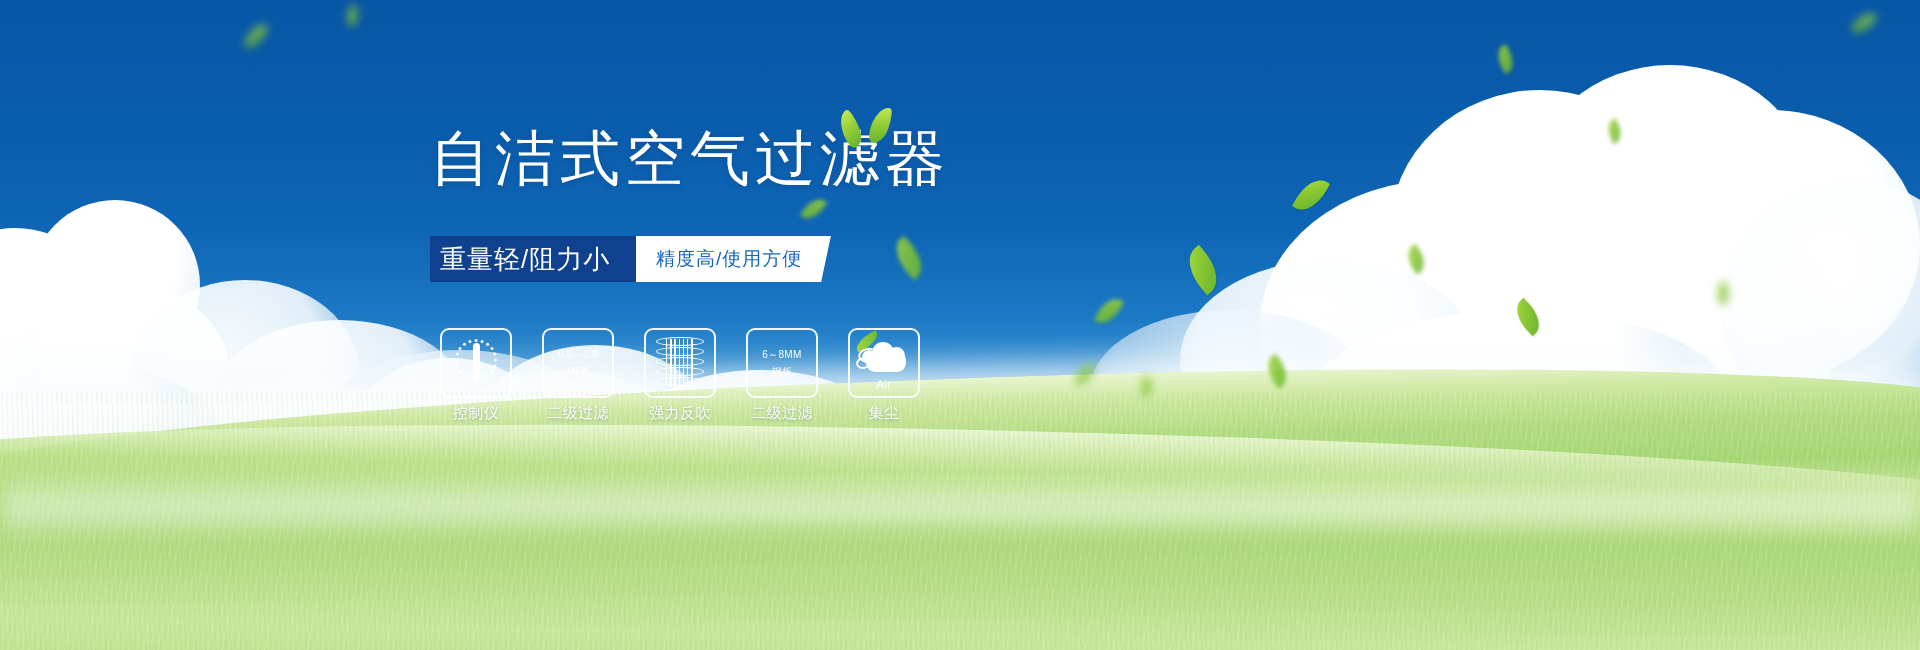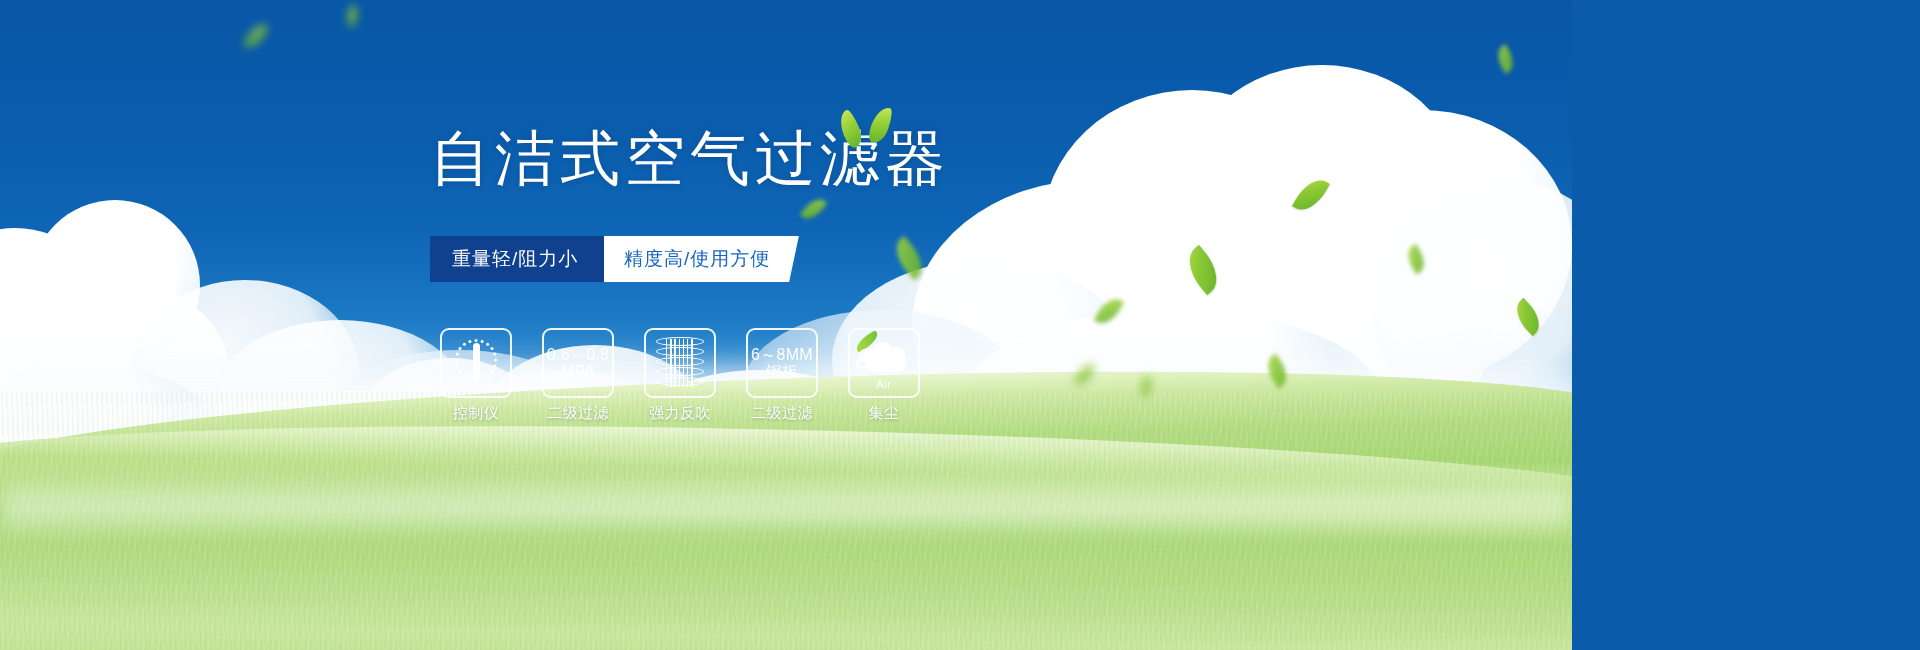--- a/index.html
+++ b/index.html
@@ -1,21 +1,21 @@
 <!DOCTYPE html>
 <html><head>
 <meta charset="utf-8">
 <style>
   html,body{margin:0;padding:0;}
   body{
     width:1920px;height:650px;overflow:hidden;
     font-family:"Liberation Sans","DejaVu Sans",sans-serif;
     background:#0a5cab;
   }
-  .stage{position:relative;width:1572px;height:650px;overflow:hidden;}
+  .stage{position:relative;width:1920px;height:650px;overflow:hidden;}
 
   
   .sky{
     position:absolute;inset:0;
     background:linear-gradient(to bottom,
       #0757a6 0%,
       #0a5cac 18%,
       #0f66b6 36%,
       #1f7ec8 52%,
       #49a0dc 64%,
@@ -126,23 +126,23 @@
     border-radius:70% 30% 65% 35% / 60% 55% 45% 40%;
   }
   #tl1{left:4px;top:6px;transform:rotate(-22deg);}
   #tl2{left:34px;top:2px;transform:rotate(20deg);}
 
   
   .tagbar{position:absolute;left:430px;top:236px;height:46px;display:flex;align-items:stretch;}
   .tag-blue{
     background:#10418e;
     color:#ffffff;
-    padding:0 26px 0 22px;
+    padding:0 26px 0 10px;
     display:flex;align-items:center;
-    font-size:19px;letter-spacing:1px;
+    font-size:26px;letter-spacing:1px;
     position:relative;z-index:2;
     margin-right:-14px;
   }
   .tag-white{
     background:#ffffff;
     color:#1565c0;
     padding:0 24px 0 34px;
     display:flex;align-items:center;
     font-size:19px;letter-spacing:1px;
     position:relative;z-index:1;
@@ -154,21 +154,21 @@
   .features{position:absolute;left:438px;top:328px;display:flex;gap:26px;}
   .feature{width:76px;display:flex;flex-direction:column;align-items:center;}
   .fbox{
     width:72px;height:70px;
     border:2px solid rgba(255,255,255,.92);
     border-radius:9px;
     display:flex;flex-direction:column;align-items:center;justify-content:center;
     color:#ffffff;
     box-sizing:border-box;
   }
-  .fbox .ftxt{font-size:16px;line-height:17px;text-align:left;letter-spacing:.3px;white-space:nowrap;}
+  .fbox .ftxt{font-size:10px;line-height:17px;text-align:left;letter-spacing:.3px;white-space:nowrap;}
   .flabel{margin-top:6px;font-size:15px;color:#ffffff;letter-spacing:.5px;white-space:nowrap;text-shadow:0 1px 3px rgba(0,40,90,.3);}
 
   
   .dial{position:relative;width:60px;height:56px;}
   .dial .ring{position:absolute;left:8px;top:3px;width:44px;height:44px;}
   .dial .lever{
     position:absolute;left:27px;top:8px;width:7px;height:38px;
     background:#fff;border-radius:4px;
   }
   .dial .no{position:absolute;left:-1px;top:22px;font-size:6px;letter-spacing:.4px;}

